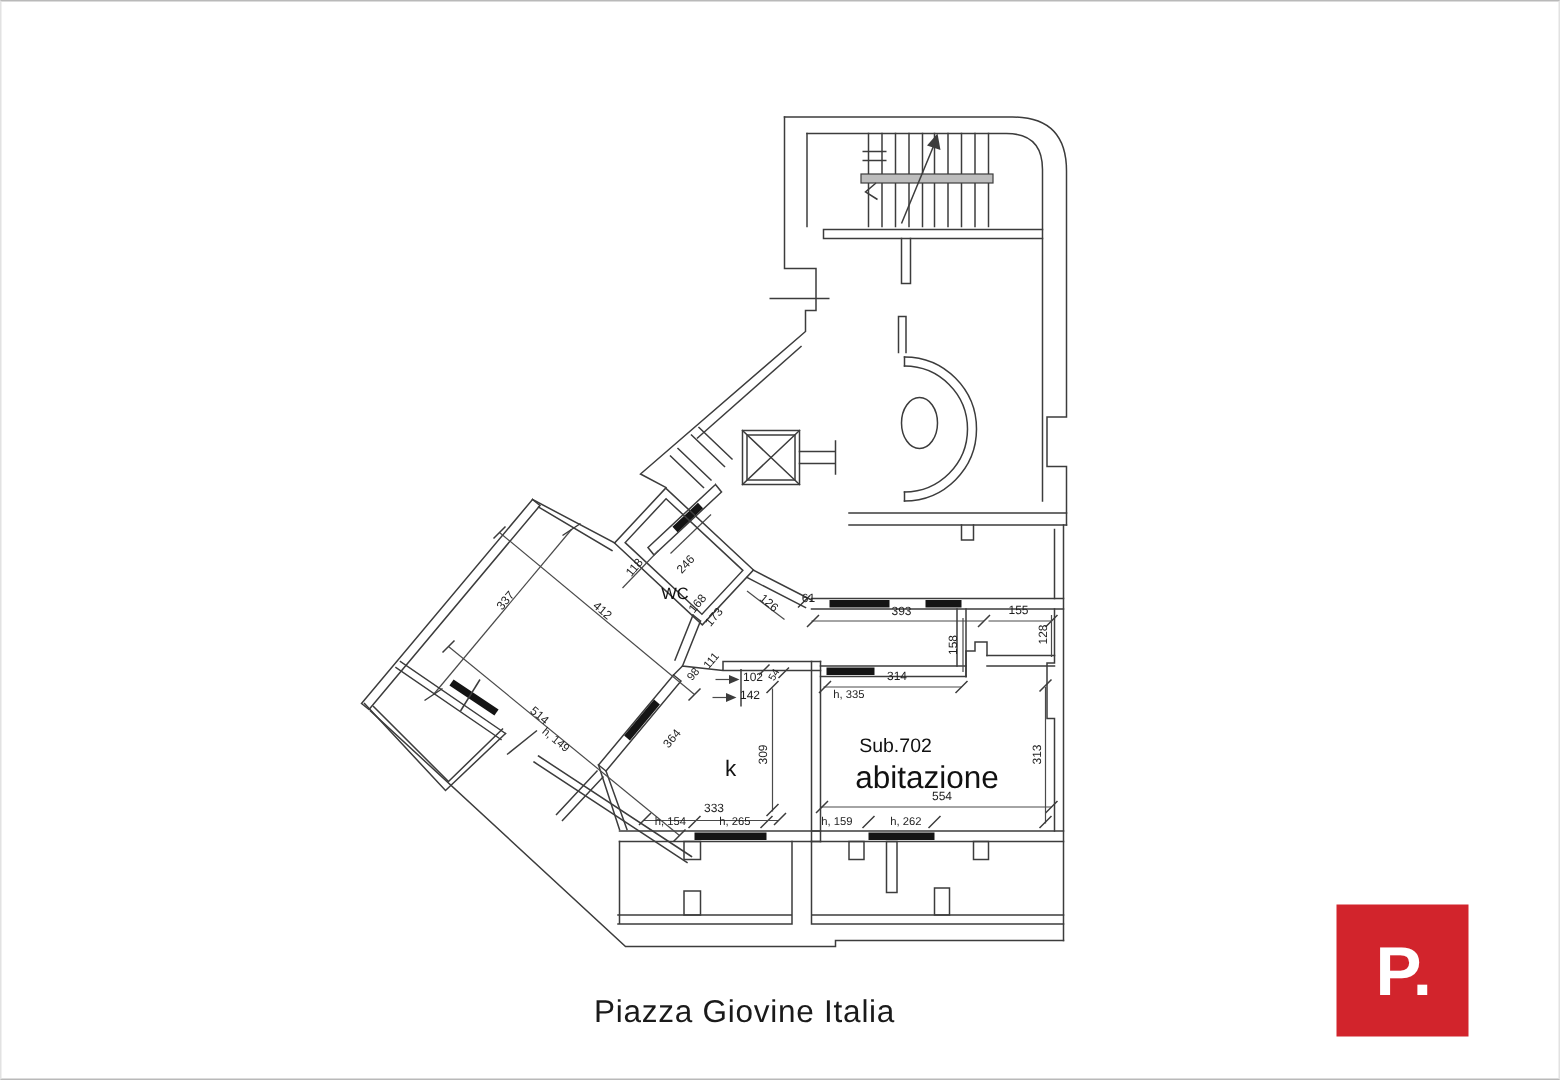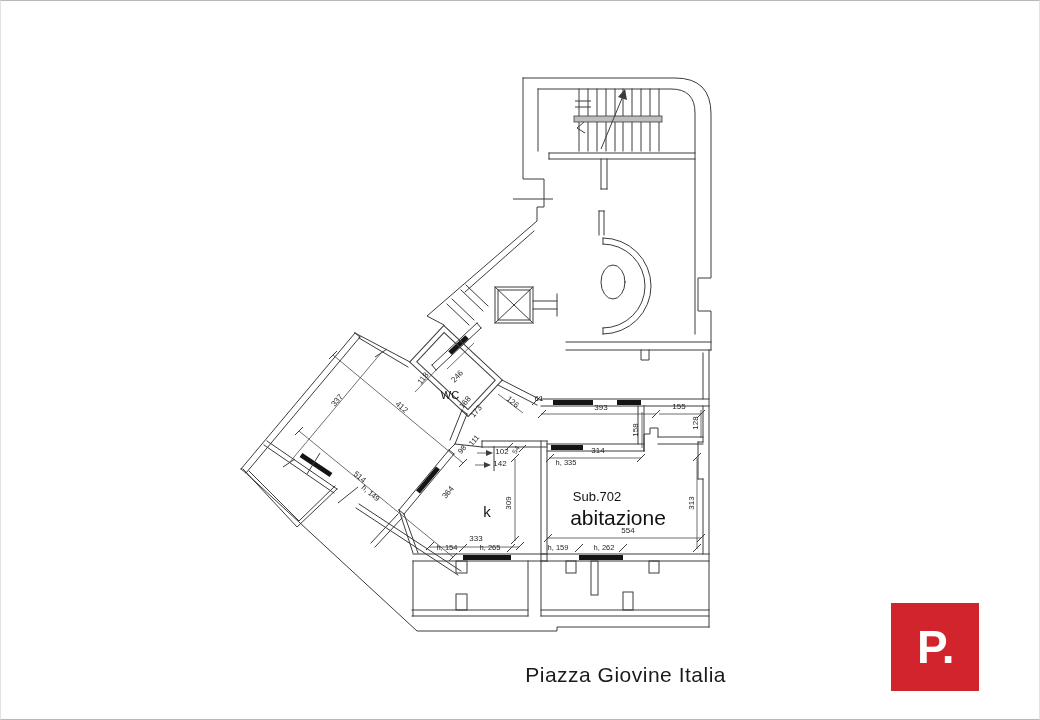--- a/index.html
+++ b/index.html
@@ -13,21 +13,21 @@
   svg { position:absolute; left:0; top:0; }
   .w    { stroke:#3c3c3c; stroke-width:1; fill:none; stroke-linecap:square; }
   .win  { stroke:#141414; stroke-width:5; fill:none; }
   .dim  { stroke:#4a4a4a; stroke-width:0.8; fill:none; }
   .tick { stroke:#3c3c3c; stroke-width:1; fill:none; }
   .rail { fill:#bdbdbd; stroke:#3c3c3c; stroke-width:0.8; }
   .arrh { fill:#3c3c3c; }
   text.d  { font-family:"Liberation Sans",sans-serif; fill:#1f1f1f; }
   text.room { font-family:"Liberation Sans",sans-serif; fill:#111111; }
   #caption {
-    position:absolute; left:395px; top:662px; width:330px; text-align:right;
+    position:absolute; left:395px; top:662px; width:330px; text-align:left;
     font-size:21px; color:#1a1a1a; letter-spacing:0.5px;
   }
   #logo {
     position:absolute; left:890px; top:602px; width:88px; height:88px;
     display:flex; align-items:center; justify-content:flex-start;
   }
   #logo span {
     font-size:46px; font-weight:bold; color:#ffffff; padding-left:26px; line-height:1;
   }
 </style>

